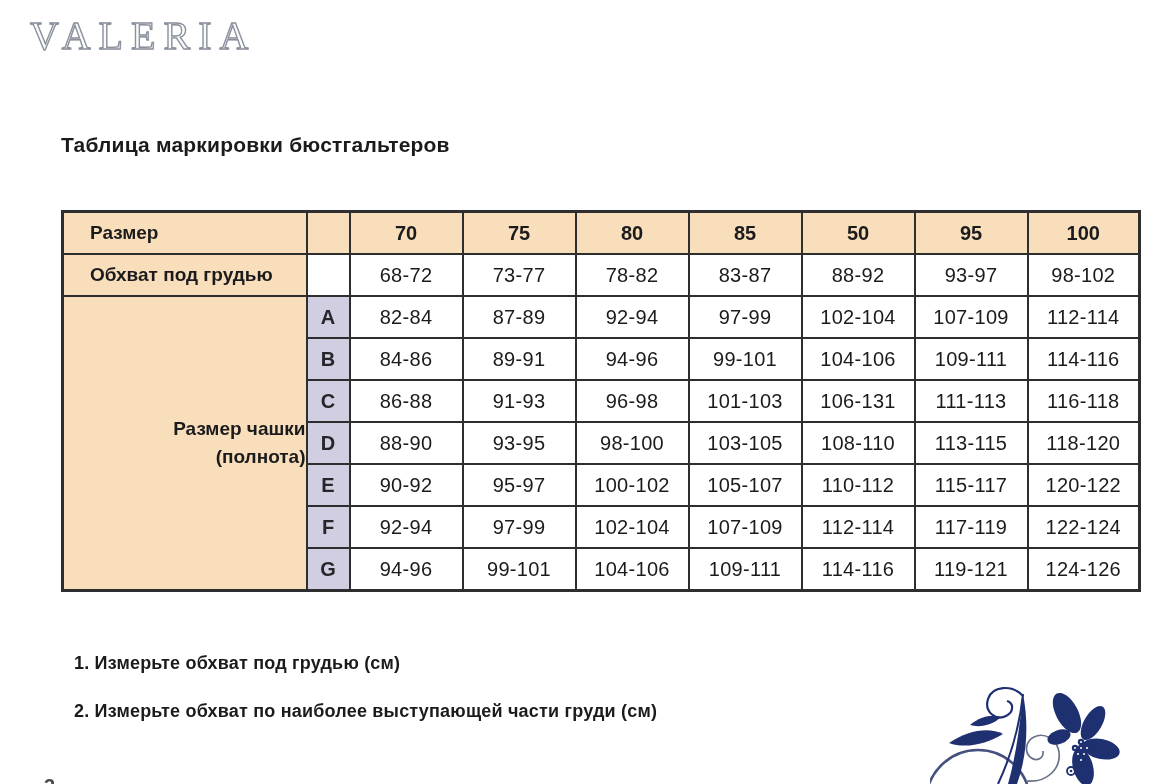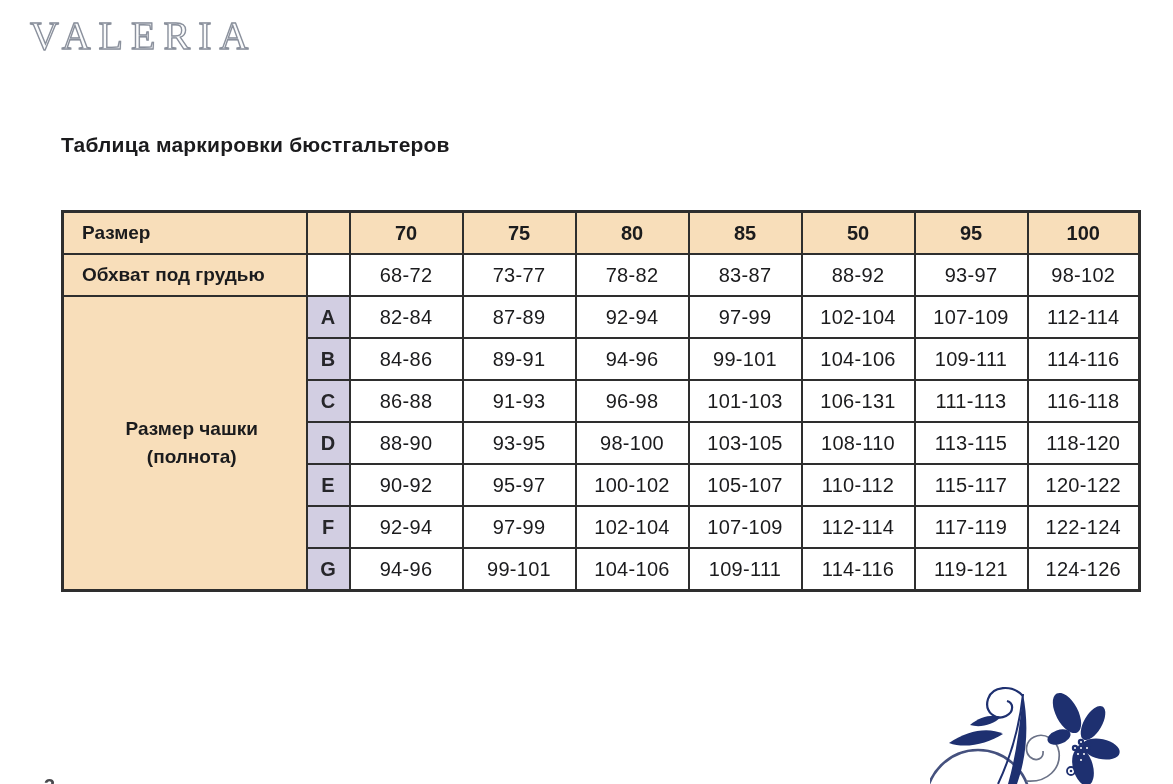--- a/index.html
+++ b/index.html
@@ -26,28 +26,28 @@
     border-collapse:collapse;table-layout:fixed;
     border:3px solid var(--border);
   }
   .size-table td{
     border:2px solid var(--border);
     height:40px;padding:0;overflow:hidden;
     font-size:20px;color:var(--text);
     text-align:center;vertical-align:middle;background:#fff;
   }
   .size-table td.label{
-    text-align:left;padding-left:18px;font-weight:bold;font-size:19px;
+    text-align:left;padding-left:26px;font-weight:bold;font-size:19px;
   }
   .size-table td.peach{background:var(--peach);}
   .size-table td.head{font-weight:bold;margin-left:32px;}
   .size-table td.lav{background:var(--lavender);font-weight:bold;color:#26262a;}
   .size-table td.val{background:#ffffff;letter-spacing:.3px;}
   .size-table td.cupLabel{
-    background:var(--peach);text-align:center;padding-left:14px;
+    background:var(--peach);text-align:right;padding-left:14px;
     font-weight:bold;font-size:19px;line-height:1.45;vertical-align:middle;
   }
   .instructions{
     position:absolute;left:74px;top:653px;
     font-weight:bold;font-size:18px;color:var(--text);letter-spacing:.2px;
   }
   .instructions .line{margin:0 0 27px 0;white-space:nowrap;}
   .cropped{
     position:absolute;left:44px;top:775px;width:24px;height:9px;overflow:hidden;
     font-weight:bold;font-size:20px;color:#4a4a4e;
@@ -171,20 +171,22 @@
         <td class="val">104-106</td>
         <td class="val">109-111</td>
         <td class="val">114-116</td>
         <td class="val">119-121</td>
         <td class="val">124-126</td>
       </tr>
     </tbody>
 </table>
 
 <div class="instructions">
+  <div class="line">1. Измерьте обхват под грудью (см)</div>
+  <div class="line">2. Измерьте обхват по наиболее выступающей части груди (см)</div>
 </div>
 
 <div class="cropped">3.</div>
 
 <svg class="ornament" viewBox="0 0 210 104" aria-hidden="true">
 
   <circle class="nvgs" cx="48" cy="122" r="52" stroke-width="2.6"></circle>
 
   <path class="nv" d="M 78,104 C 87,72 90,42 93,14 C 99,44 97,76 87,104 Z"></path>
   <path class="nvs" stroke-width="2" d="M 68,104 C 83,72 90,42 93,14"></path>

